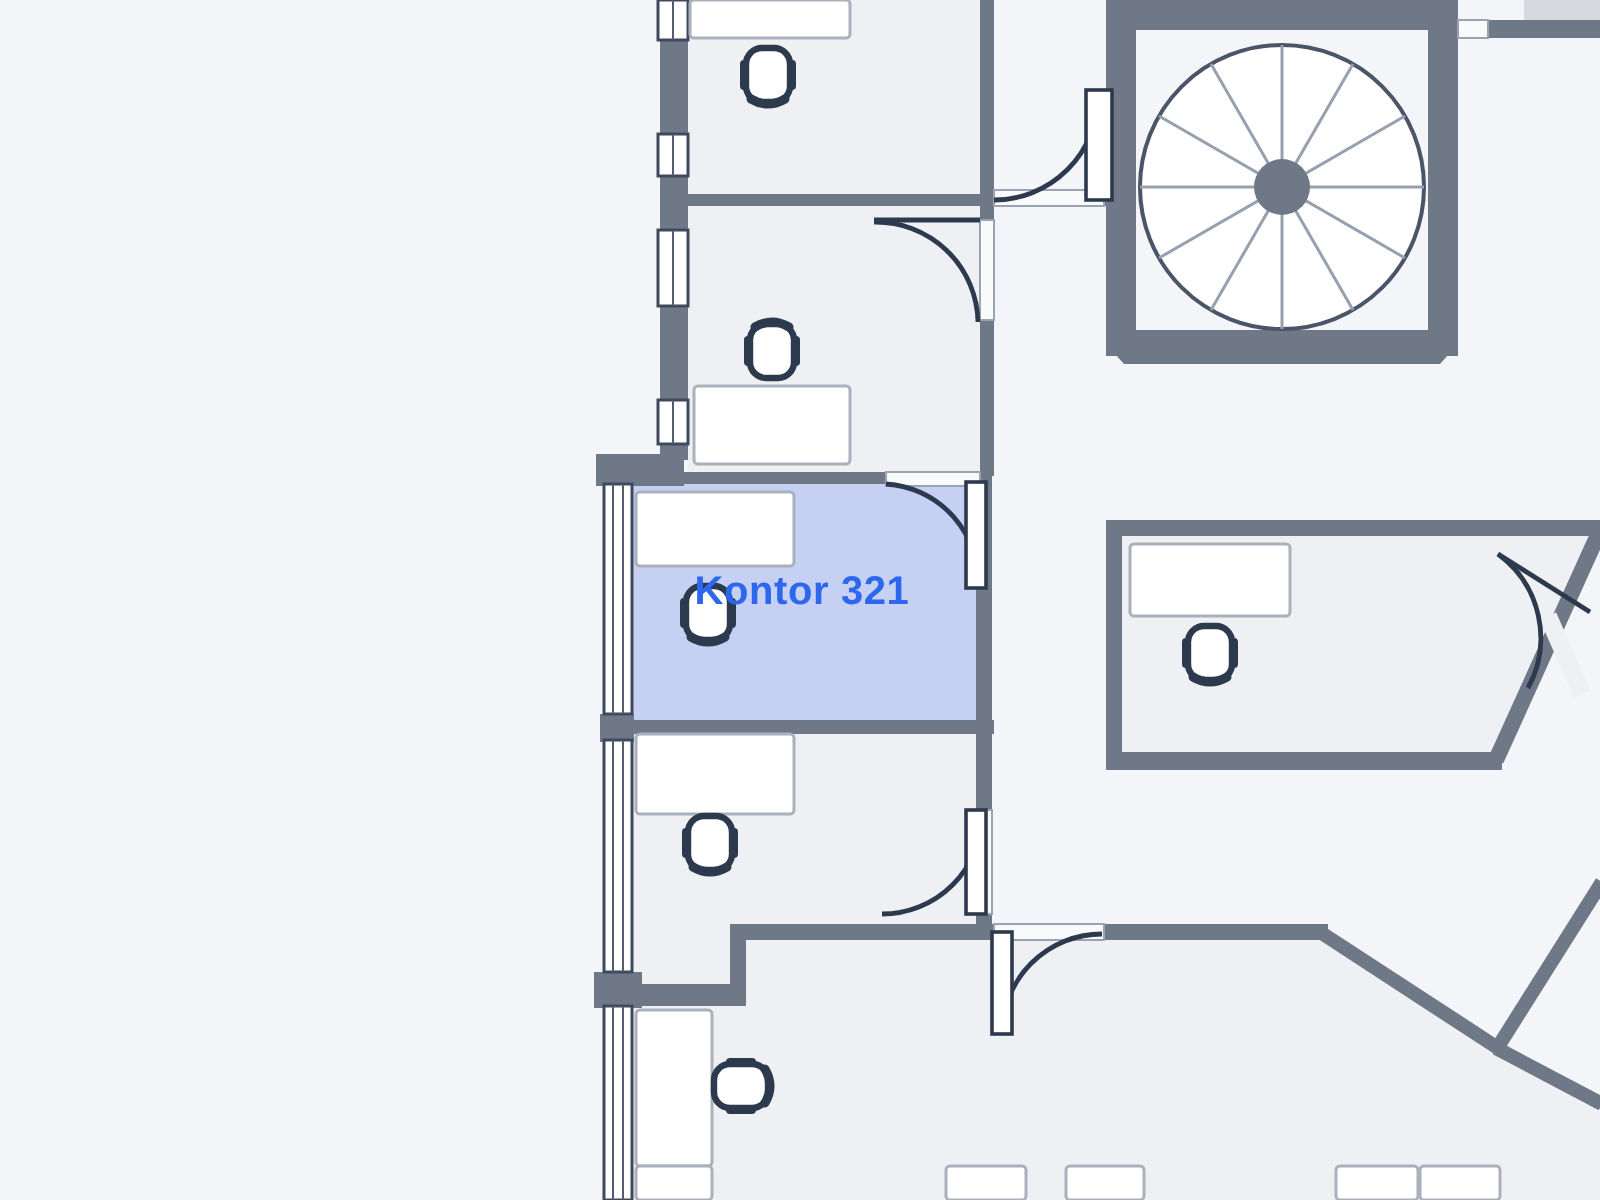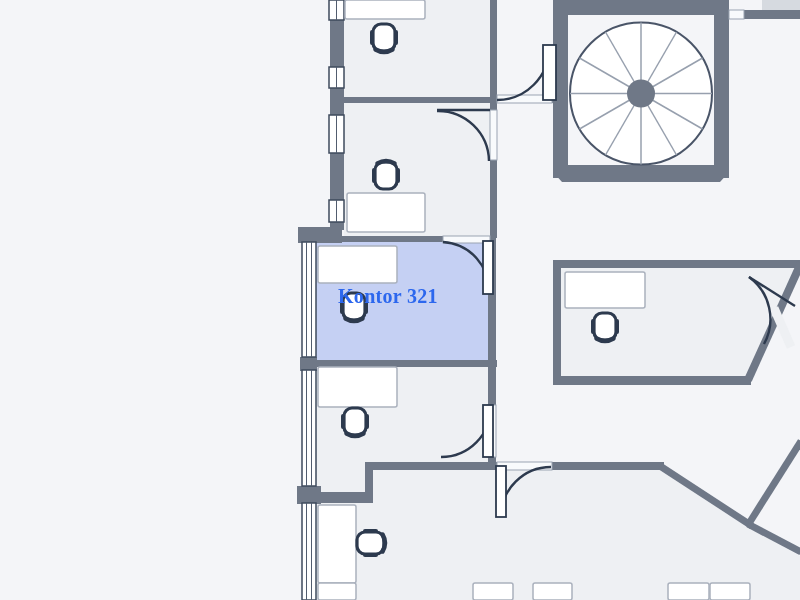--- a/index.html
+++ b/index.html
@@ -1,21 +1,21 @@
 <!DOCTYPE html>
 <html><head>
 <meta charset="utf-8">
 <style>
   html,body{margin:0;padding:0;background:#f4f5f8;}
   #stage{position:relative;width:800px;height:600px;background:#f4f5f8;overflow:hidden;
          font-family:"Liberation Sans",sans-serif;}
   #plan{position:absolute;left:0;top:0;}
-  .room-label{position:absolute;left:338px;top:285px;width:126px;
+  .room-label{position:absolute;left:338px;top:285px;width:126px;text-align:center;
               font-size:20px;font-weight:bold;color:#2c67ee;letter-spacing:.3px;
-              pointer-events:none;font-family:Liberation Serif, serif;}
+              pointer-events:none;}
 </style>
 </head>
 <body>
 
 <div id="stage">
 <svg id="plan" width="800" height="600" viewBox="0 0 800 600">
 
   <defs>
     <g id="chair">
       <rect x="-14" y="-8" width="5" height="15" rx="2" fill="#2d3a4e"></rect>

